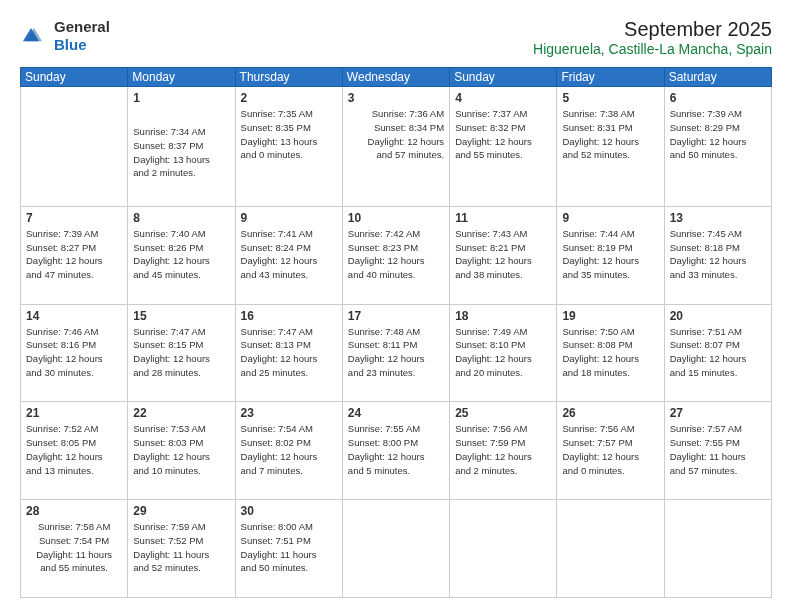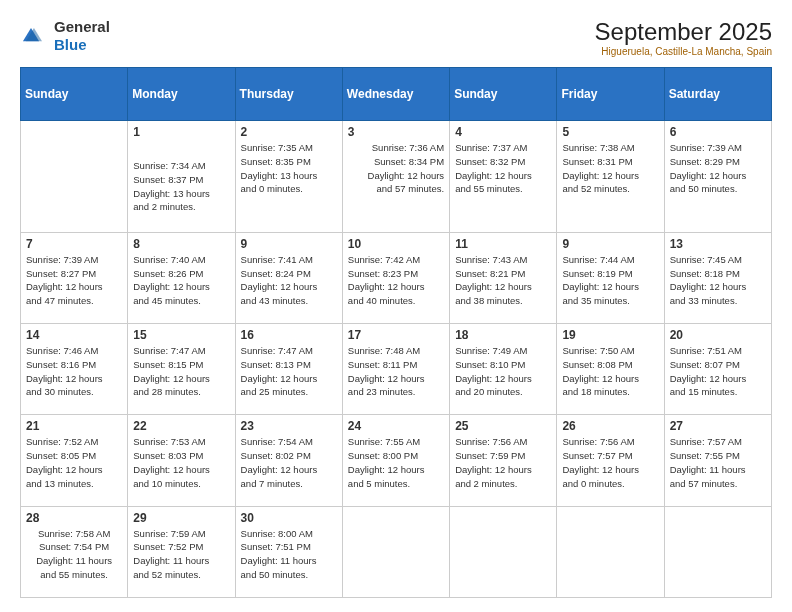--- a/index.html
+++ b/index.html
@@ -36,41 +36,41 @@
     .logo-general { color: #333; }
     .logo-blue { color: #1a6fba; }
     .logo-icon {
       width: 22px;
       height: 22px;
     }
     .title-block {
       text-align: right;
     }
     .month-title {
-      font-size: 24px;
+      font-size: 20px;
       font-weight: normal;
       color: #222;
     }
     .subtitle {
-      font-size: 10px;
-      color: #a16207;
+      font-size: 14px;
+      color: #15803d;
     }
     .calendar {
       flex: 1;
       border: 1px solid #ccc;
       border-collapse: collapse;
       width: 100%;
       table-layout: fixed;
     }
     .calendar th {
       background: #2a72c3;
       color: #fff;
       font-size: 12px;
-      font-weight: bold;
-      padding: 19px 4px;
+      font-weight: normal;
+      padding: 2px 4px;
       text-align: left;
       border: 1px solid #1a5fa0;
     }
     .calendar td {
       border: 1px solid #ccc;
       vertical-align: top;
       padding: 4px 5px;
       font-size: 10px;
       color: #333;
       height: 80px;

